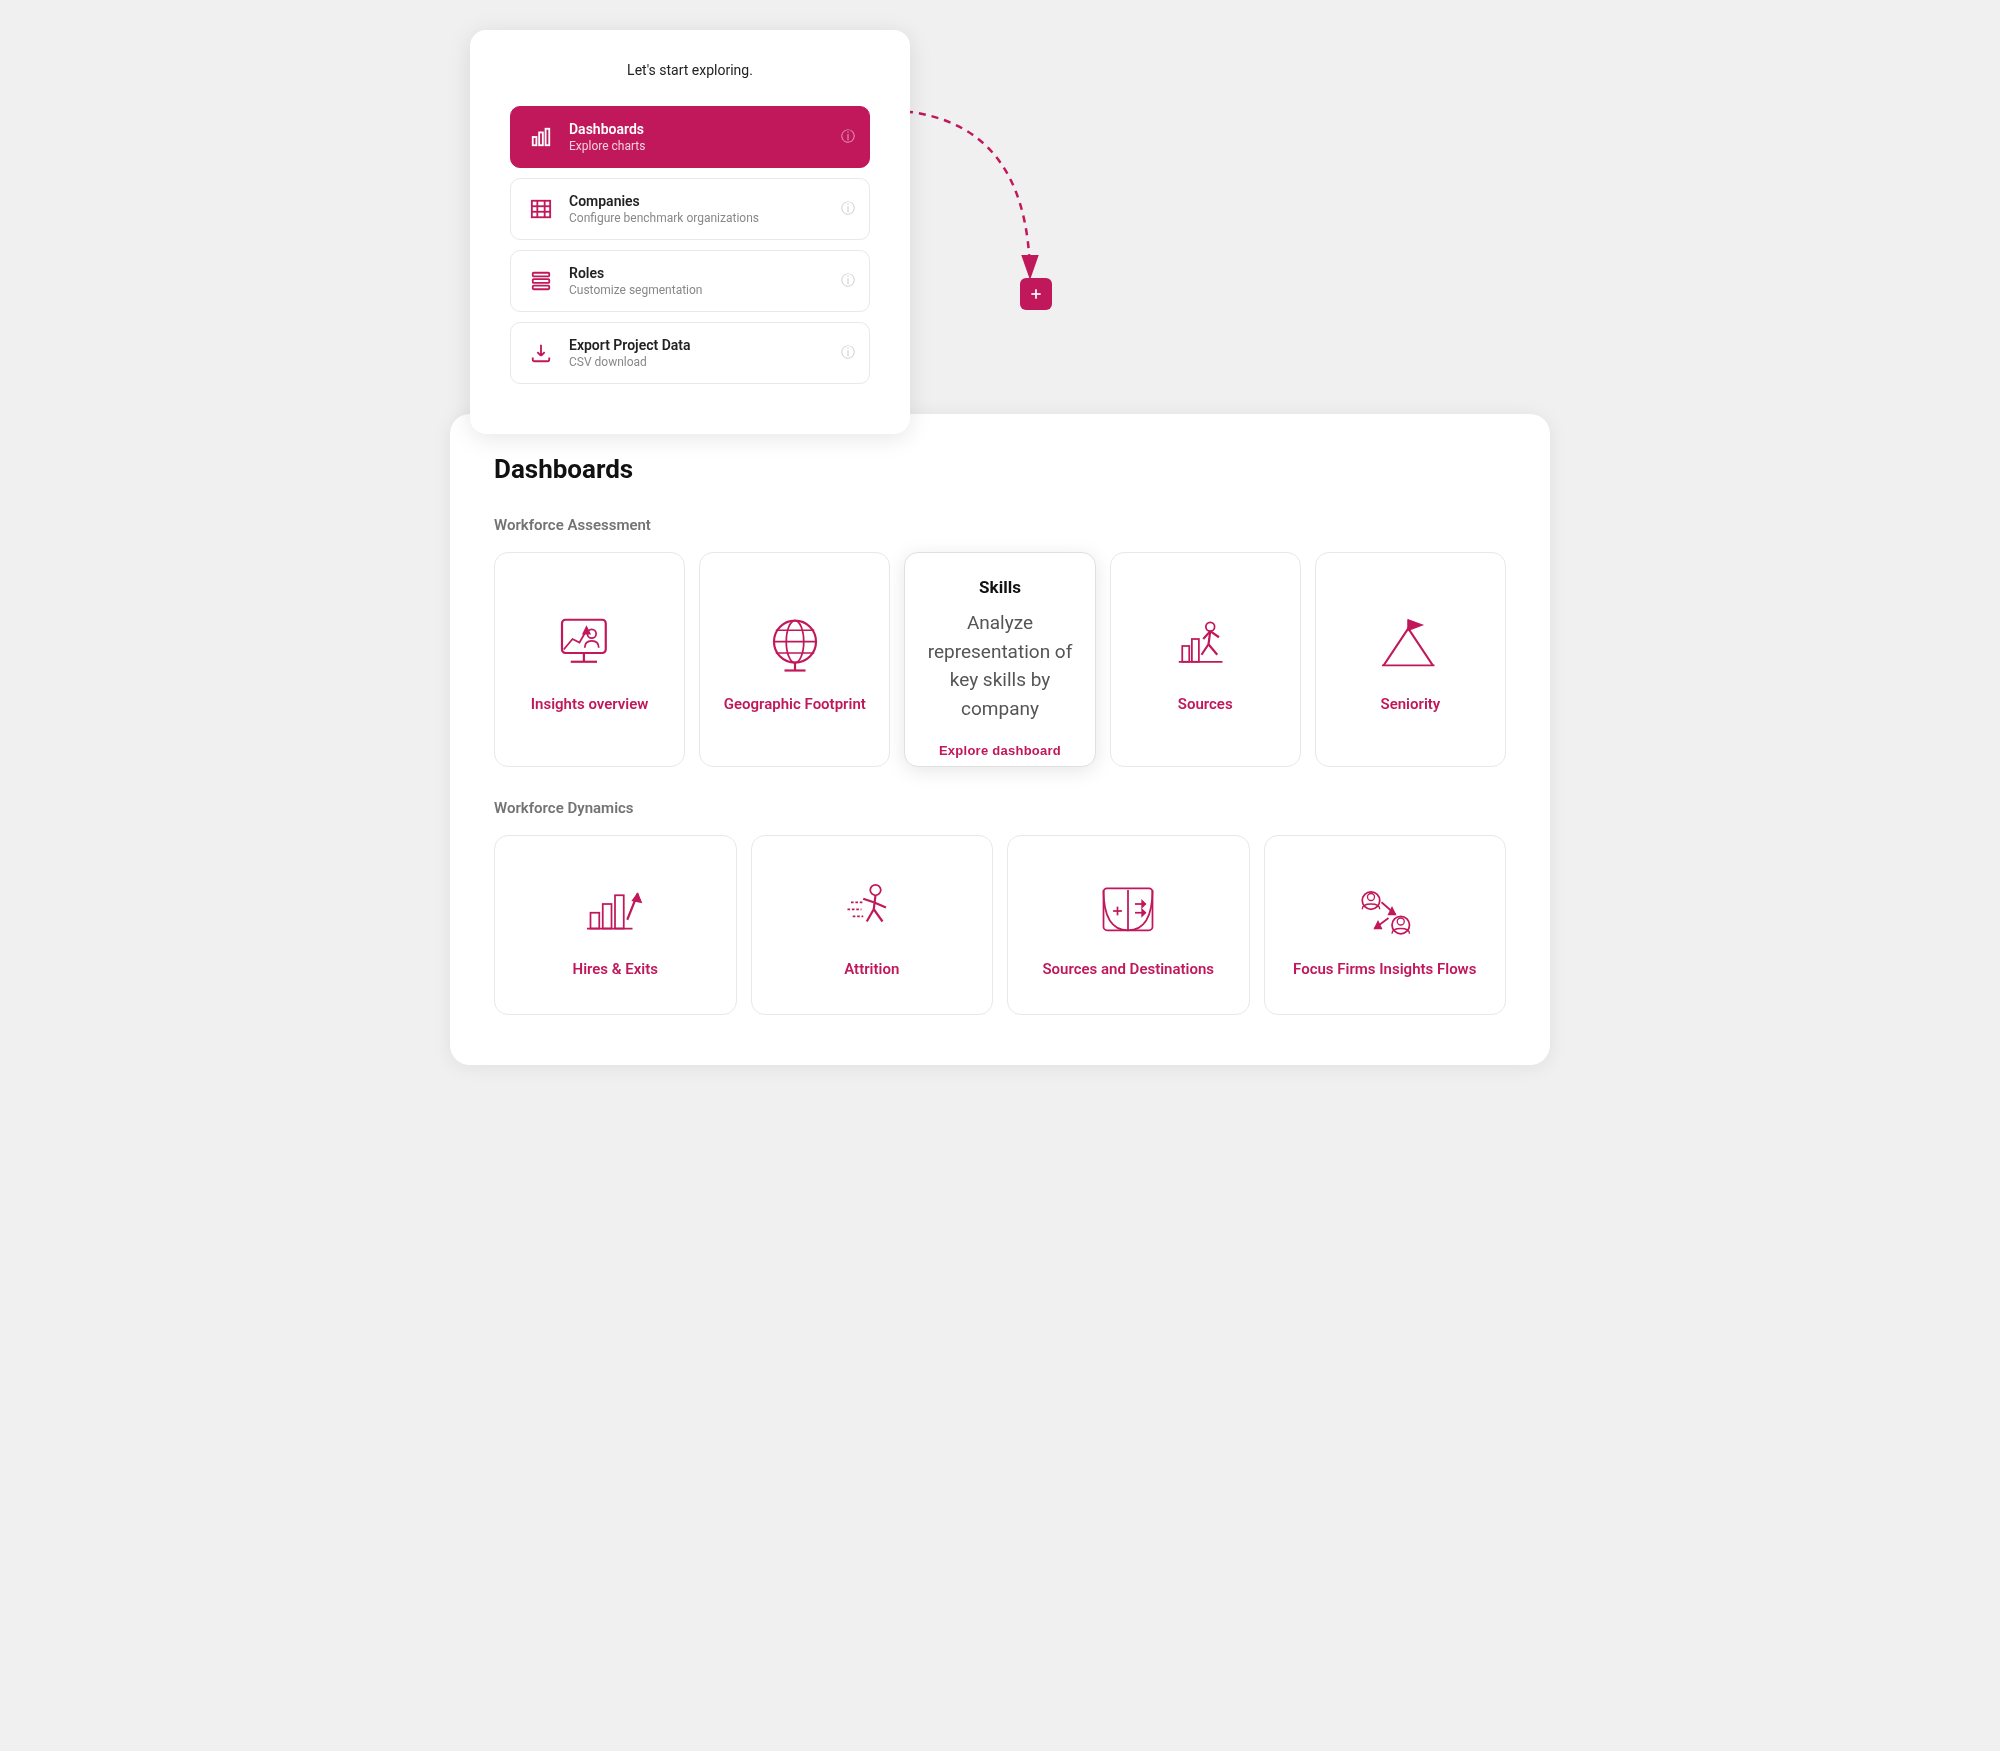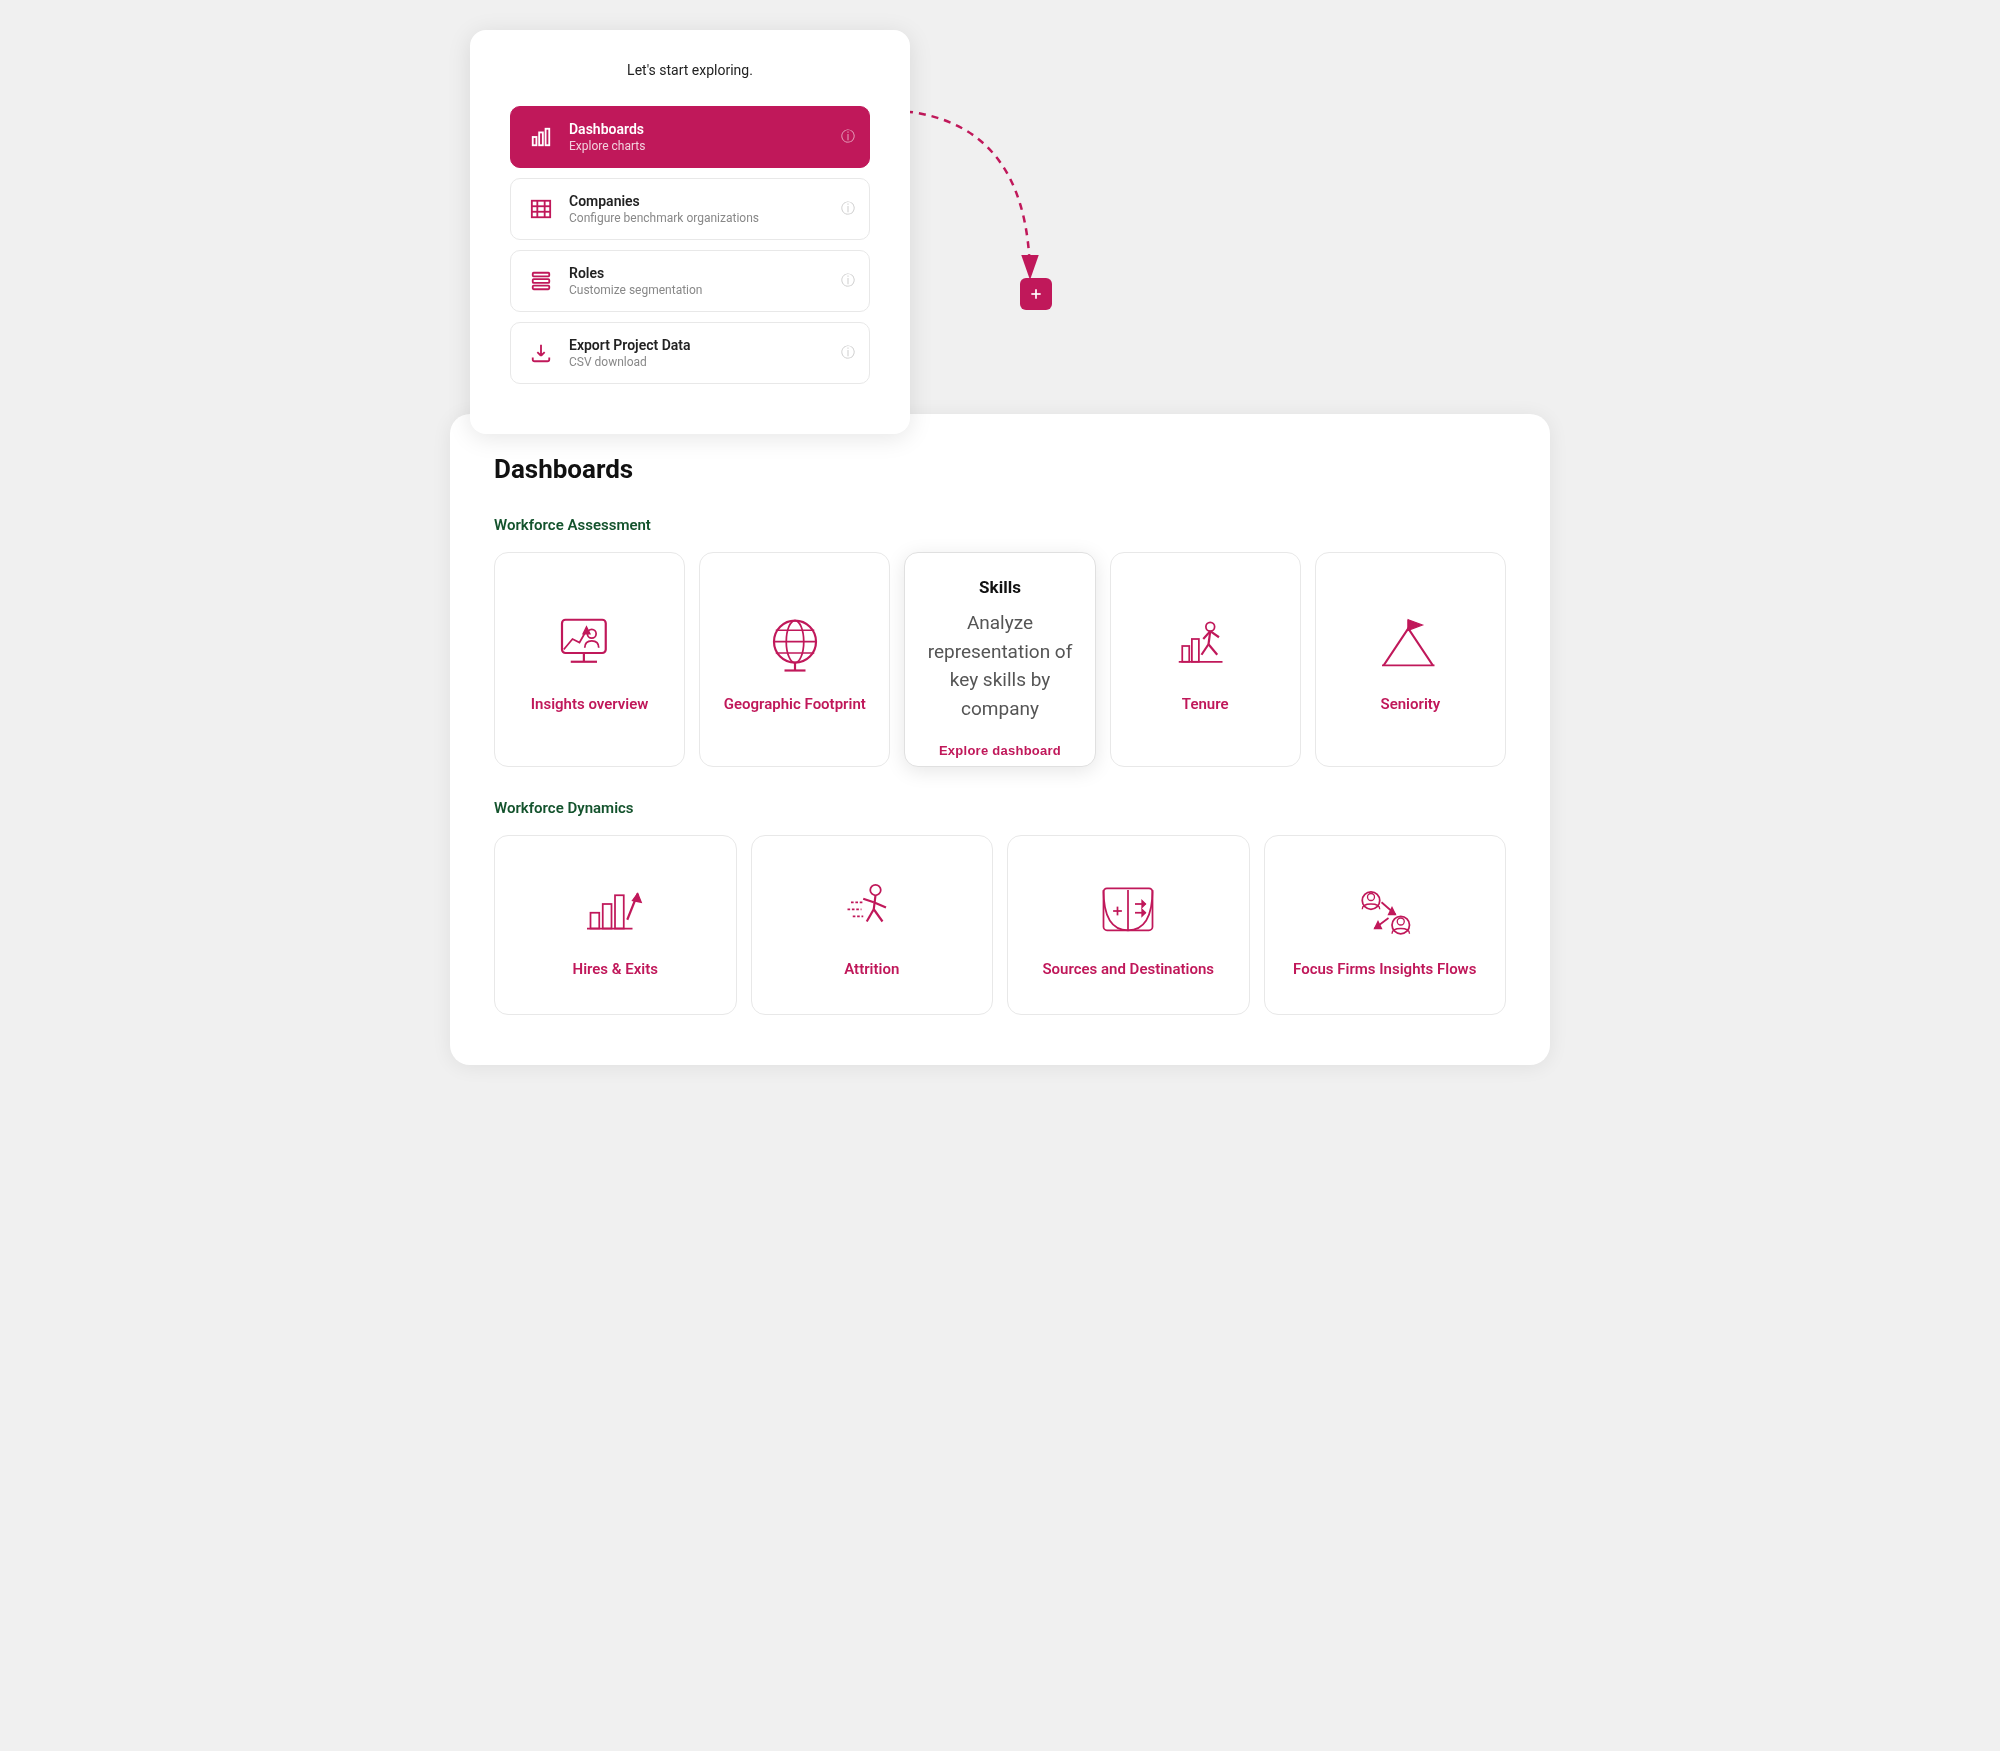--- a/index.html
+++ b/index.html
@@ -160,21 +160,21 @@
     .dashboard-title {
       font-size: 26px;
       font-weight: 700;
       color: #111;
       margin-bottom: 32px;
     }
 
     .section-label {
       font-size: 15px;
       font-weight: 600;
-      color: #14532d;
+      color: #737373;
       margin-bottom: 18px;
     }
 
     .cards-grid {
       display: grid;
       grid-template-columns: repeat(5, 1fr);
       gap: 14px;
       margin-bottom: 32px;
     }
 
@@ -397,21 +397,21 @@
             <line x1="44" y1="38" x2="36" y2="50" stroke="#c0185a" stroke-width="2.5"></line>
             <line x1="44" y1="38" x2="54" y2="50" stroke="#c0185a" stroke-width="2.5"></line>
             <line x1="46" y1="23" x2="38" y2="32" stroke="#c0185a" stroke-width="2.5"></line>
             <line x1="46" y1="23" x2="56" y2="30" stroke="#c0185a" stroke-width="2.5"></line>
 
             <rect x="14" y="40" width="8" height="18" stroke="#c0185a" stroke-width="2" fill="none"></rect>
             <rect x="25" y="32" width="8" height="26" stroke="#c0185a" stroke-width="2" fill="none"></rect>
             <line x1="10" y1="58" x2="60" y2="58" stroke="#c0185a" stroke-width="2"></line>
           </svg>
         </div>
-        <div class="dash-card-label">Tenure</div>
+        <div class="dash-card-label">Sources</div>
       </div>
 
       <div class="dash-card">
         <div class="dash-card-icon">
           <svg viewBox="0 0 80 80">
 
             <polyline points="10,62 38,20 66,62" stroke="#c0185a" stroke-width="2.5" fill="none"></polyline>
             <line x1="38" y1="20" x2="38" y2="10" stroke="#c0185a" stroke-width="2"></line>
             <polygon points="38,10 54,16 38,22" fill="#c0185a"></polygon>
             <line x1="8" y1="62" x2="68" y2="62" stroke="#c0185a" stroke-width="2"></line>

